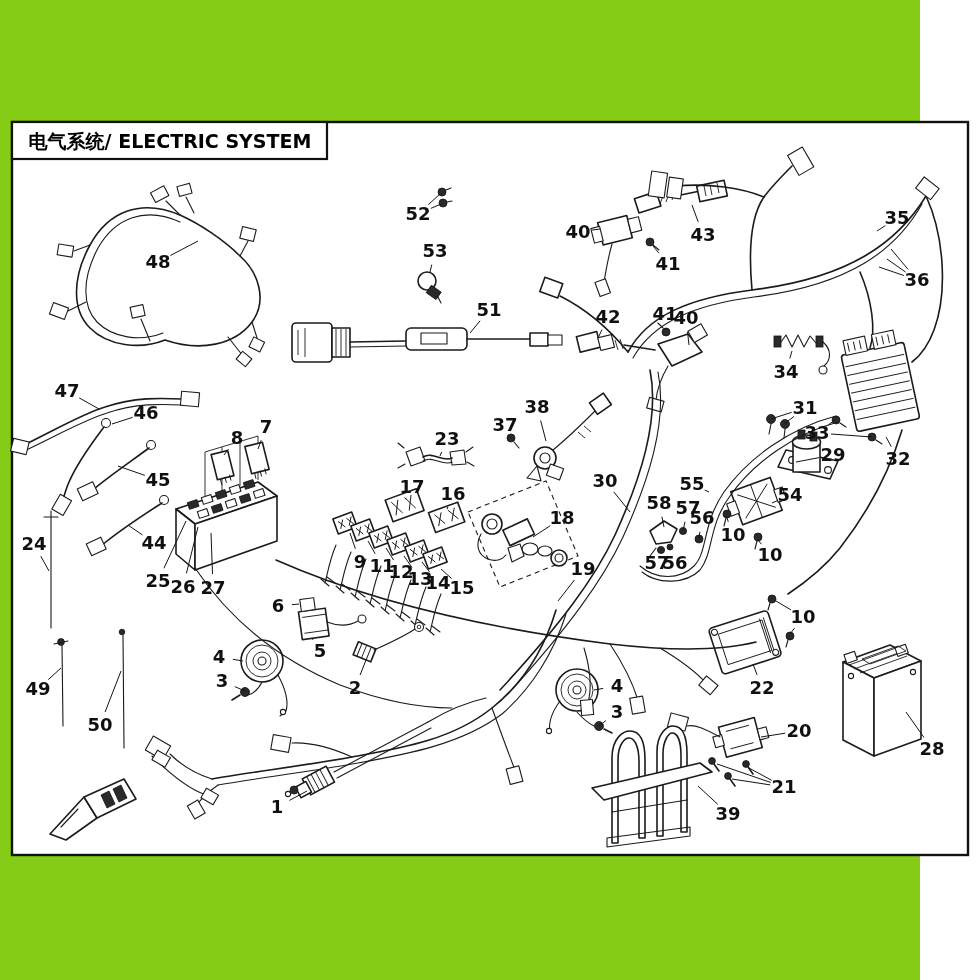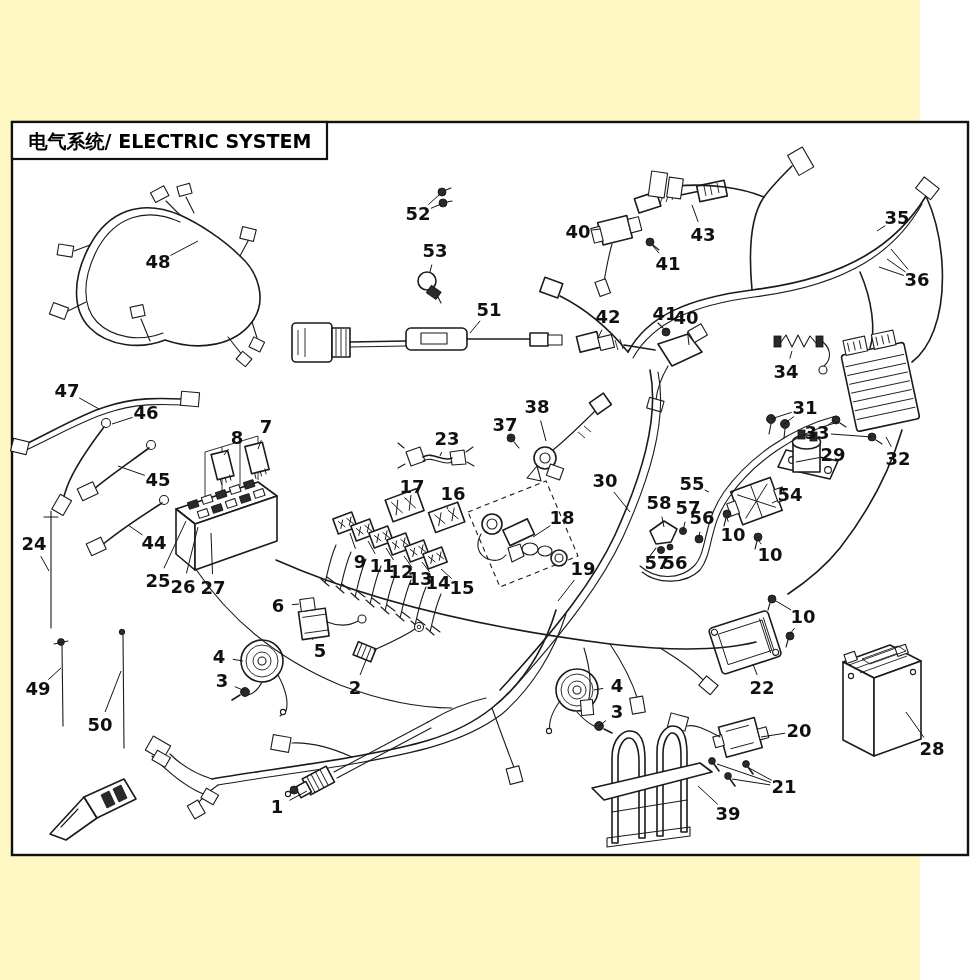--- a/index.html
+++ b/index.html
@@ -1,16 +1,16 @@
 <!DOCTYPE html>
 <html><head>
 <meta charset="utf-8">
 <style>
   html,body{margin:0;padding:0;background:#fff;width:980px;height:980px;overflow:hidden}
-  #stage{position:relative;width:920px;height:980px;background:#fef9c3}
+  #stage{position:relative;width:920px;height:980px;background:#84cc16}
   svg{position:absolute;left:0;top:0}
   .ln{fill:none;stroke:#1b1b1b;stroke-width:1.6;stroke-linecap:round;stroke-linejoin:round}
   .ln2{fill:none;stroke:#1b1b1b;stroke-width:1.1;stroke-linecap:round;stroke-linejoin:round}
   .thin{fill:none;stroke:#1b1b1b;stroke-width:0.9}
   .fillw{fill:#fff;stroke:#1b1b1b;stroke-width:1.6;stroke-linejoin:round}
   .fillw2{fill:#fff;stroke:#1b1b1b;stroke-width:1.1;stroke-linejoin:round}
   .dk{fill:#2a2a2a;stroke:#111;stroke-width:0.8}
   .dash{fill:none;stroke:#1b1b1b;stroke-width:1.1;stroke-dasharray:5 4}
   .leader{stroke:#151515;stroke-width:1;fill:none}
   .callout{font:bold 18px "DejaVu Sans",sans-serif;fill:#101010;text-anchor:middle}

